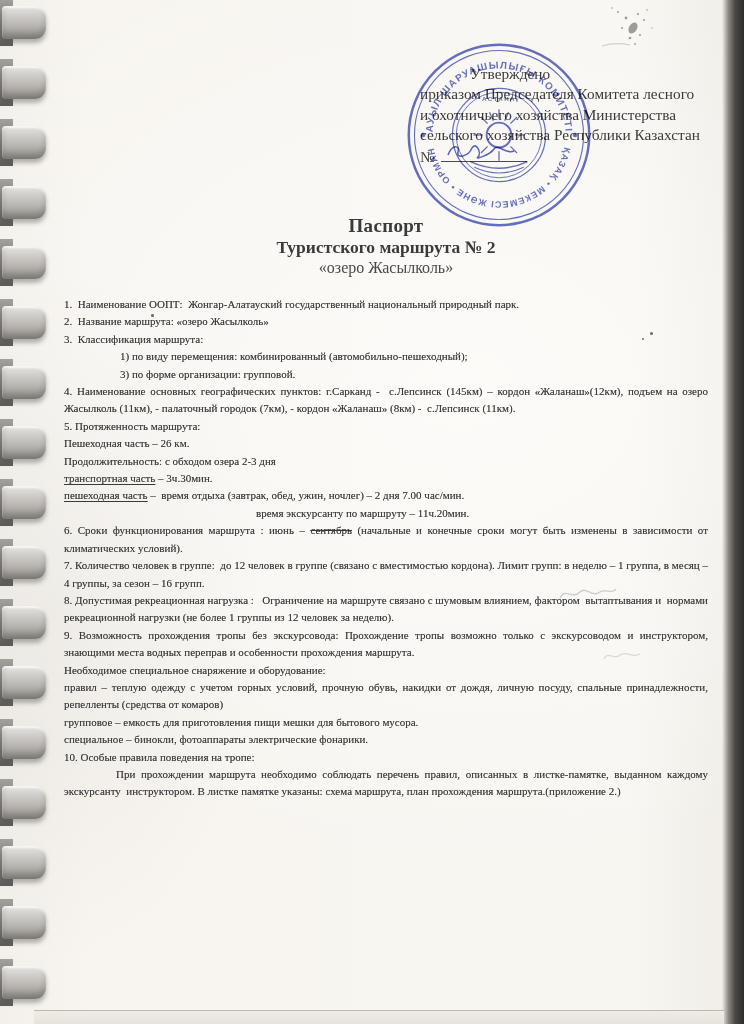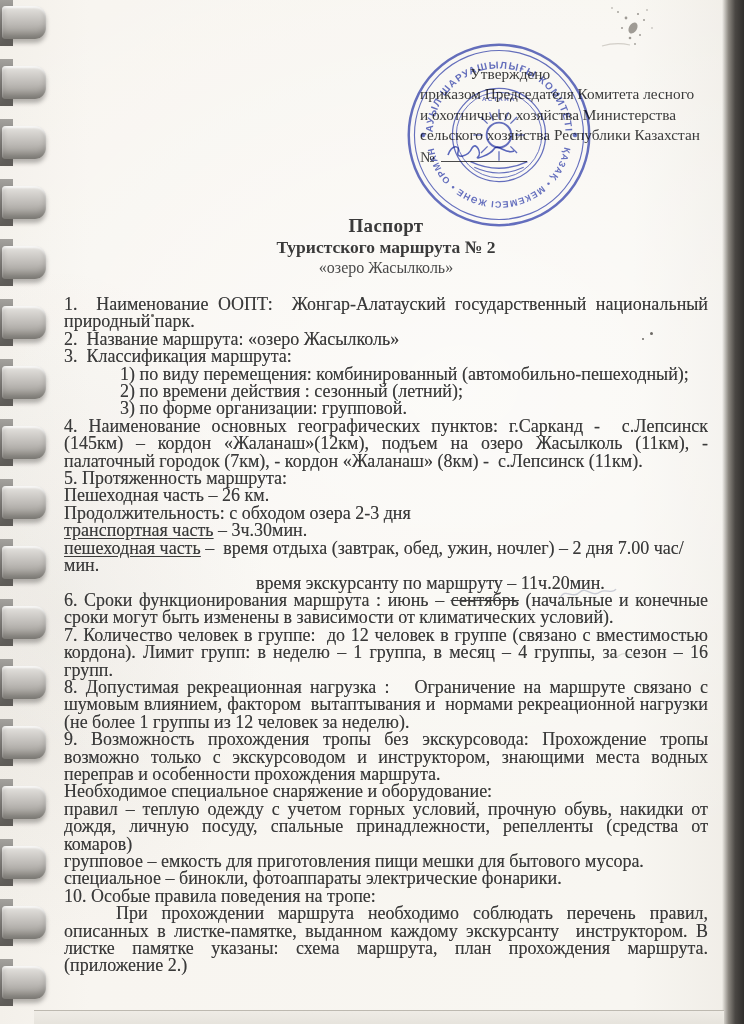--- a/index.html
+++ b/index.html
@@ -36,21 +36,21 @@
   
   .stamp{position:absolute;left:404px;top:40px;width:190px;height:190px;z-index:3;
     opacity:.82;mix-blend-mode:multiply;}
   
   .title{position:absolute;left:64px;top:214px;width:644px;text-align:center;z-index:2;}
   .t1{font-weight:bold;font-size:19px;line-height:23px;letter-spacing:.3px;}
   .t2{font-weight:bold;font-size:17.5px;line-height:21px;}
   .t3{font-size:16px;line-height:20px;color:#4a4a4a;}
   
   .content{position:absolute;left:64px;top:296px;width:644px;z-index:2;
-    font-size:18px;line-height:17.4px;text-shadow:0 0 .4px rgba(58,58,58,.55);}
+    font-size:11px;line-height:17.4px;text-shadow:0 0 .4px rgba(58,58,58,.55);}
   .content p{margin:0;}
   .just{text-align:justify;}
   .sub{padding-left:56px;}
   .indent-move{padding-left:192px;}
   .first-indent{text-indent:52px;}
   .ul{text-decoration:underline;text-underline-offset:2px;margin-top:45px;}
   .strike{text-decoration:line-through;}
   
   .artifact{position:absolute;z-index:4;}
   .speck{position:absolute;border-radius:50%;background:#6d6a66;z-index:4;}
@@ -174,21 +174,20 @@
     <div class="t1">Паспорт</div>
     <div class="t2">Туристского маршрута № 2</div>
     <div class="t3">«озеро Жасылколь»</div>
   </div>
 
   <div class="content">
     <p class="just">1.&nbsp;&nbsp;Наименование ООПТ:&nbsp; Жонгар-Алатауский государственный национальный природный парк.</p>
     <p>2.&nbsp;&nbsp;Название маршрута: «озеро Жасылколь»</p>
     <p>3.&nbsp; Классификация маршрута:</p>
     <p class="sub">1) по виду перемещения: комбинированный (автомобильно-пешеходный);</p>
-    <p class="sub">2) по времени действия : сезонный (летний);</p>
     <p class="sub">3) по форме организации: групповой.</p>
     <p class="just">4. Наименование основных географических пунктов: г.Сарканд -&nbsp; с.Лепсинск (145км) – кордон «Жаланаш»(12км), подъем на озеро Жасылколь (11км), - палаточный городок (7км), - кордон «Жаланаш» (8км) -&nbsp; с.Лепсинск (11км).</p>
     <p>5. Протяженность маршрута:</p>
     <p>Пешеходная часть – 26 км.</p>
     <p>Продолжительность: с обходом озера 2-3 дня</p>
     <p><span class="ul">транспортная часть</span><span> – 3ч.30мин.</span></p>
     <p><span class="ul">пешеходная часть</span><span> –&nbsp; время отдыха (завтрак, обед, ужин, ночлег) – 2 дня 7.00 час/мин.</span></p>
     <p class="indent-move">время экскурсанту по маршруту – 11ч.20мин.</p>
     <p class="just"><span>6. Сроки функционирования маршрута : июнь – </span><span class="strike">сентябрь</span><span> (начальные и конечные сроки могут быть изменены в зависимости от климатических условий).</span></p>
     <p class="just">7. Количество человек в группе:&nbsp; до 12 человек в группе (связано с вместимостью кордона). Лимит групп: в неделю – 1 группа, в месяц – 4 группы, за сезон – 16 групп.</p>

